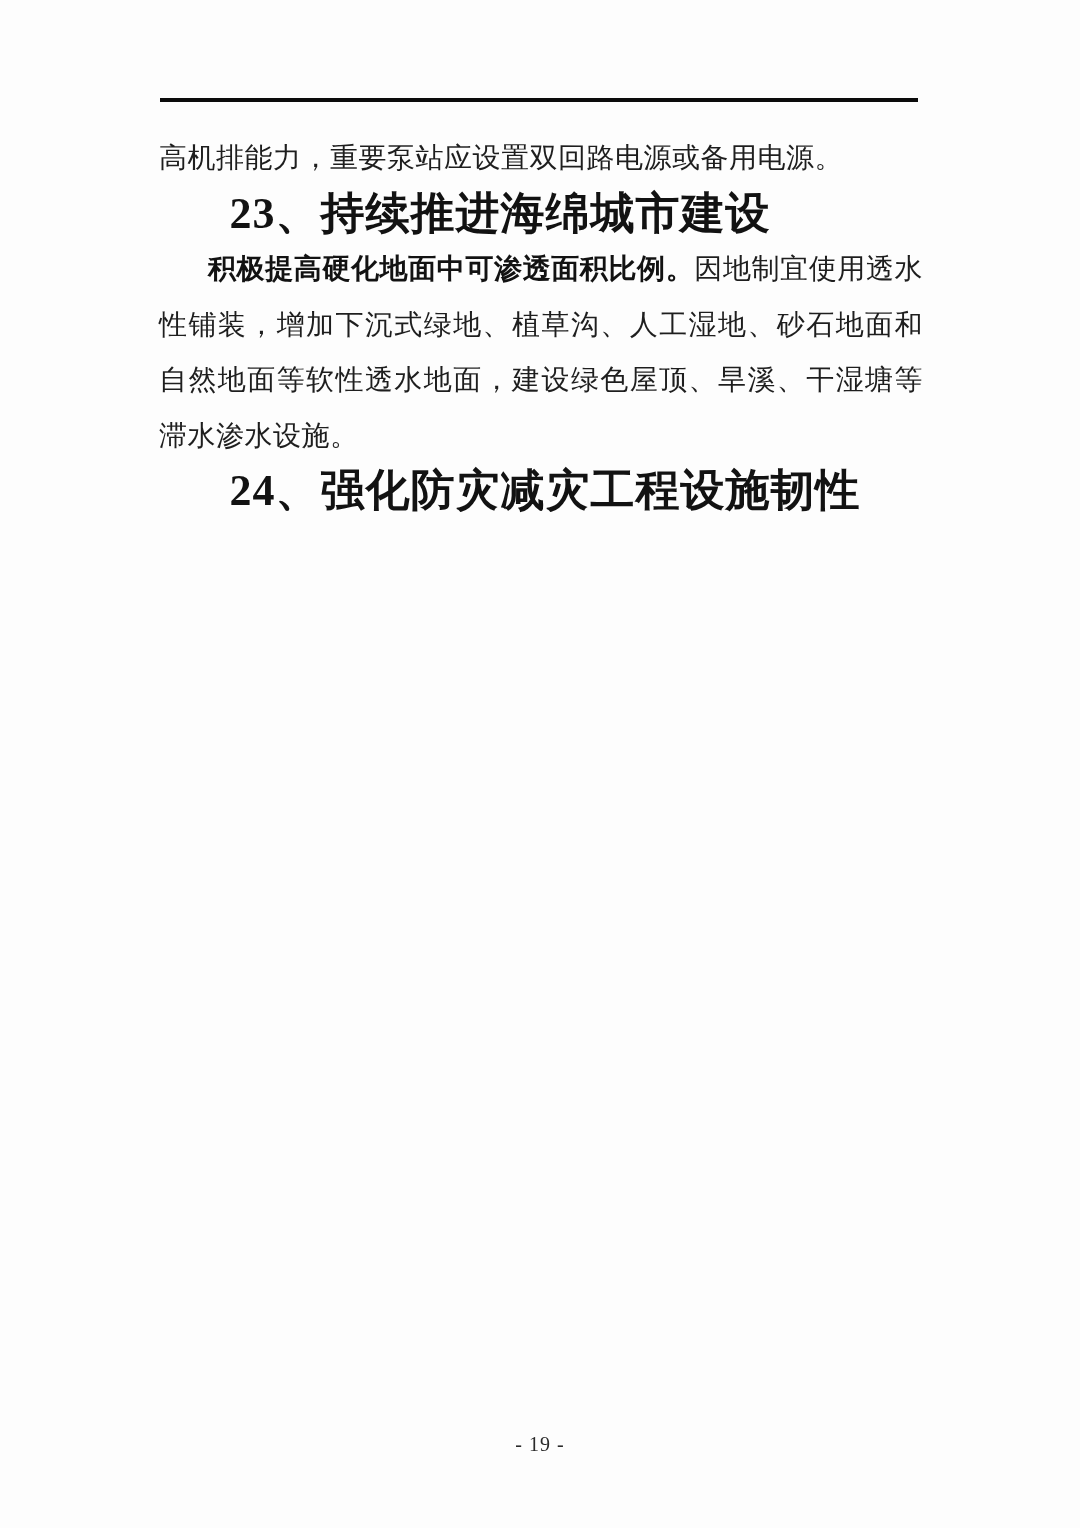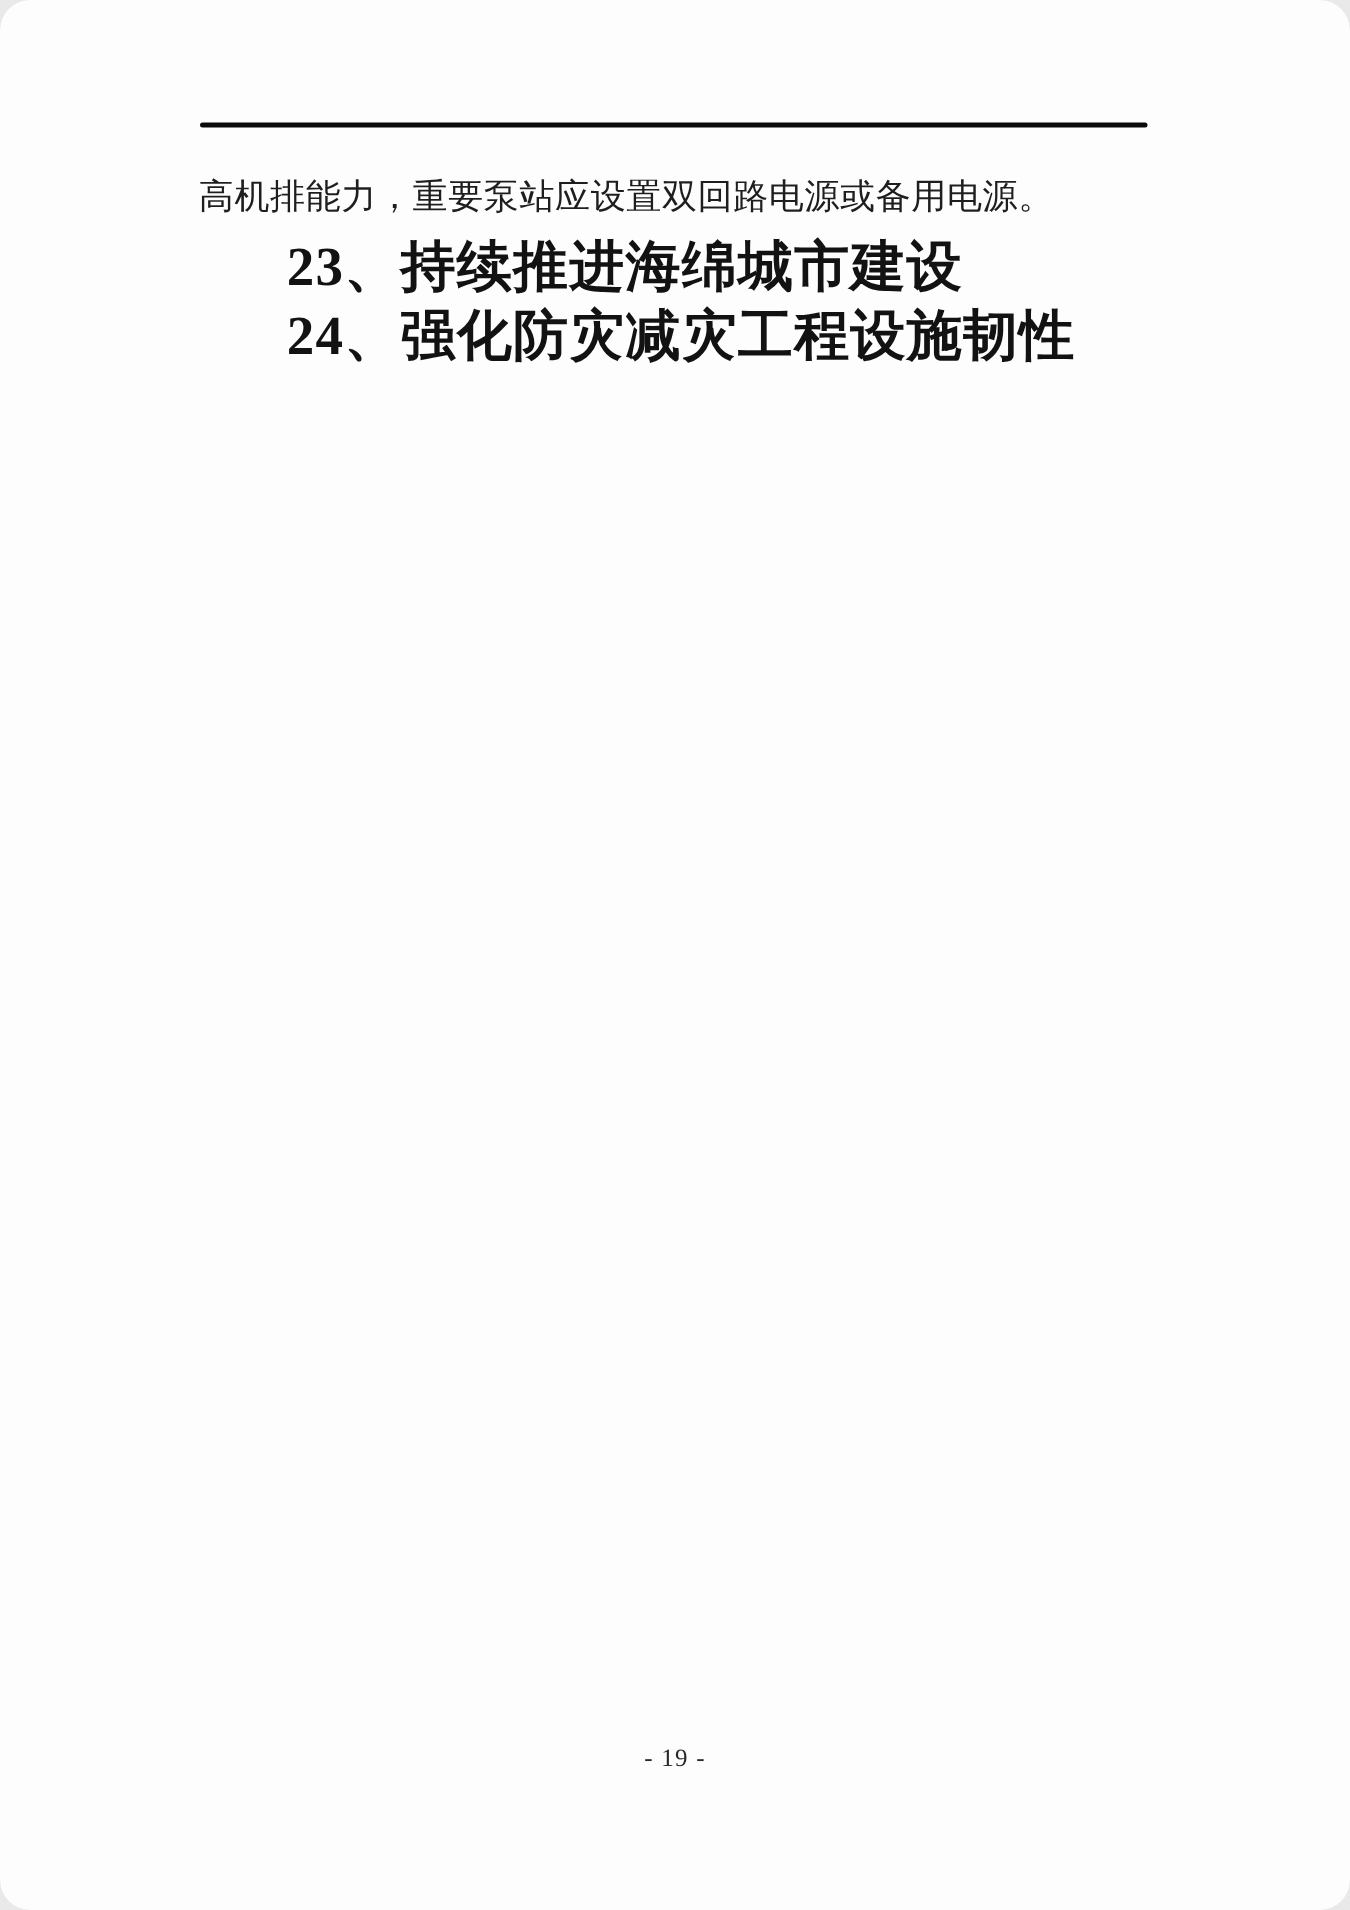--- a/index.html
+++ b/index.html
@@ -1,15 +1,15 @@
 <!DOCTYPE html>
 <html lang="zh"><head>
 <meta charset="utf-8">
 <style>
-  * { margin: 0; padding: 0; box-sizing: border-box; border-radius: 24px; }
+  * { margin: 0; padding: 0; box-sizing: border-box; }
   html, body { background: #e9e9e9; }
   body {
     width: 1080px; height: 1528px;
     font-family: "Liberation Serif", "DejaVu Serif", serif;
   }
   .page {
     position: relative;
     width: 1080px; height: 1528px;
     background: #fdfdfd;
     overflow: hidden;
@@ -37,31 +37,32 @@
     text-indent: 1.6em;
     font-size: 44px;
     font-weight: bold;
     color: #101010;
     letter-spacing: 1px;
     line-height: 55.5px;
   }
   .run.bold { font-weight: bold; color: #121212; }
   .page-number {
     position: absolute;
-    left: 0; right: 0; top: 1396px;
+    left: 0; right: 0; top: 1433px;
     text-align: center;
     font-size: 20px;
     letter-spacing: 1px;
     color: #2a2a2a;
   }
 </style>
 </head>
 <body>
 
 <div class="page">
   <div class="header-rule"></div>
   <div class="doc-body">
       <p class="continuation"><span class="run">高机排能力，重要泵站应设置双回路电源或备用电源。</span></p>
       <p class="heading"><span class="run bold">23、持续推进海绵城市建设</span></p>
+      <p class="paragraph"><span class="run bold">积极提高硬化地面中可渗透面积比例。</span><span class="run">因地制宜使用透水性铺装，增加下沉式绿地、植草沟、人工湿地、砂石地面和自然地面等软性透水地面，建设绿色屋顶、旱溪、干湿塘等滞水渗水设施。</span></p>
       <p class="heading"><span class="run bold">24、强化防灾减灾工程设施韧性</span></p>
     </div>
   <div class="page-number">- 19 -</div>
 </div>
 
 </body></html>

